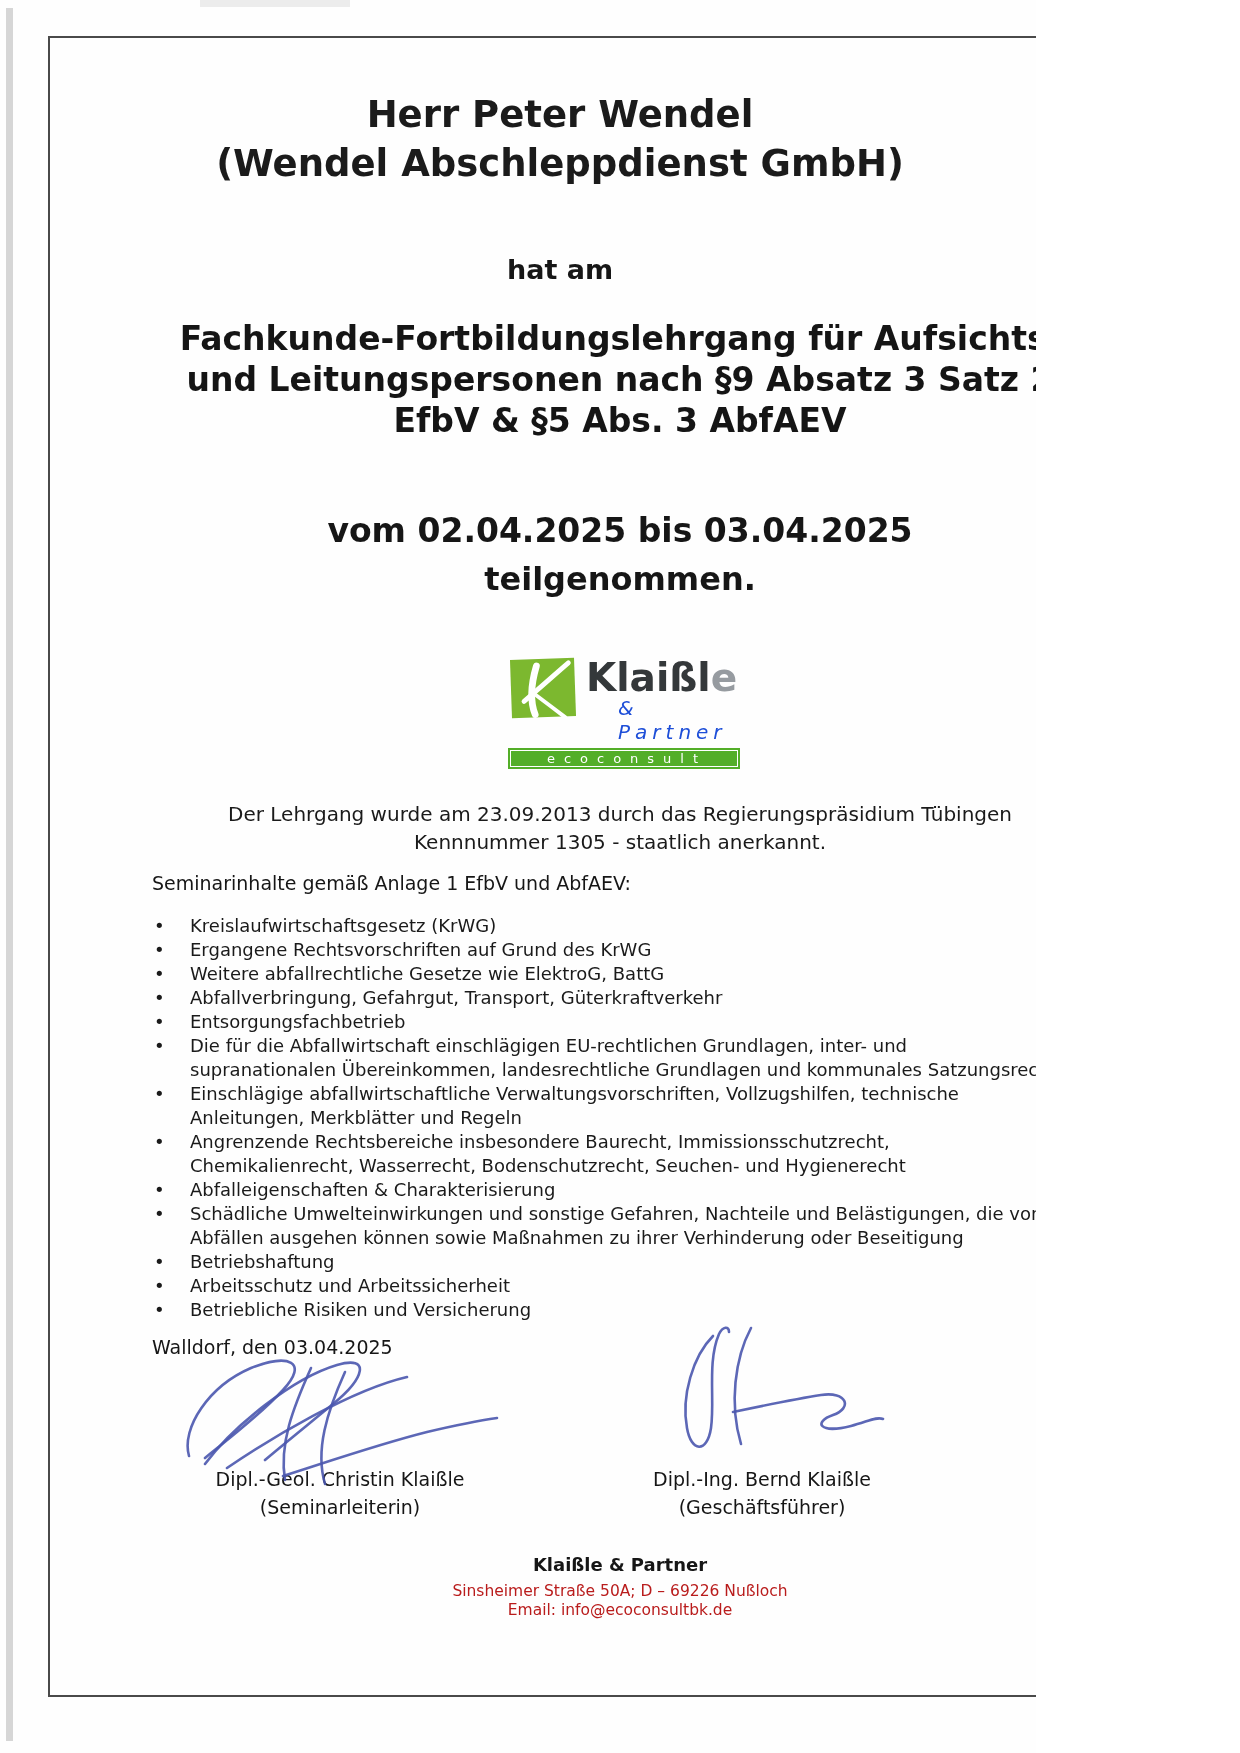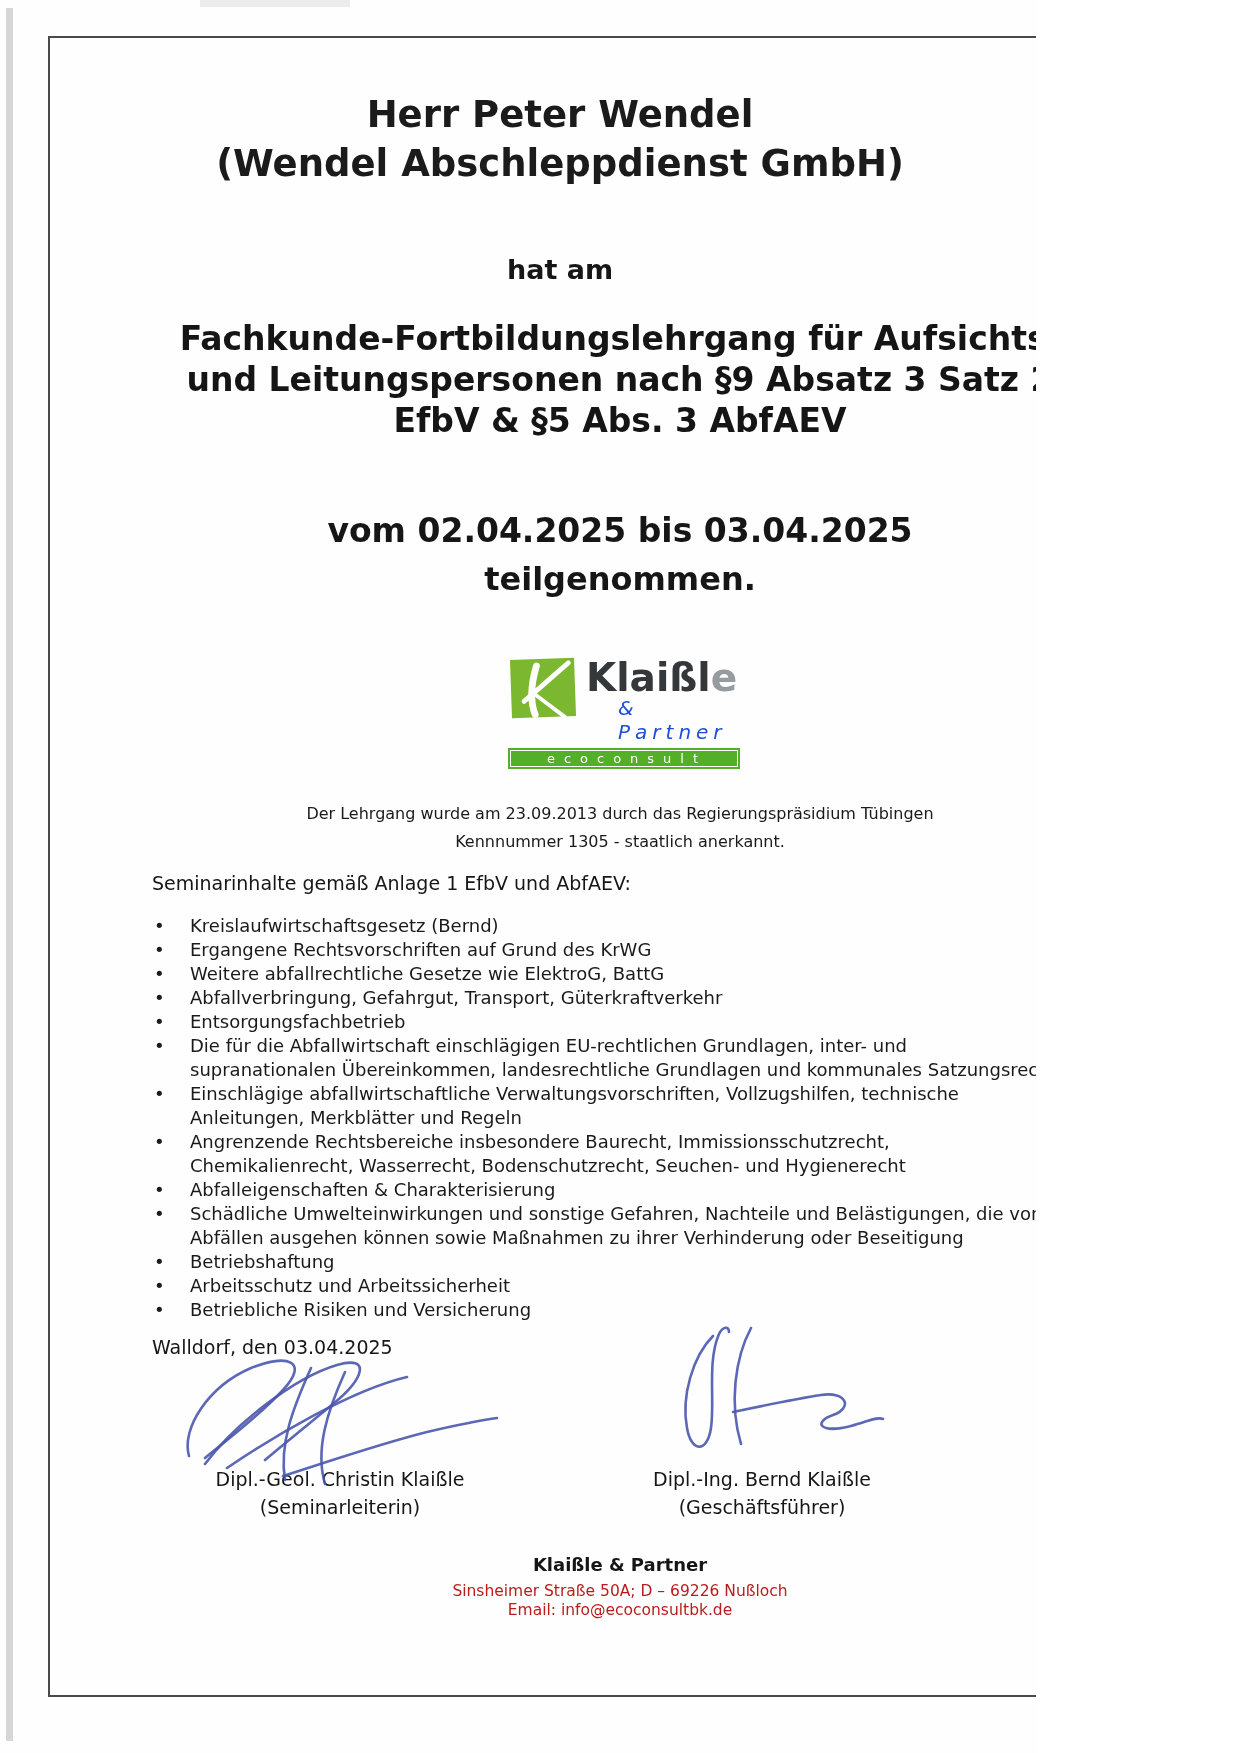--- a/index.html
+++ b/index.html
@@ -26,21 +26,21 @@
   .logo-top{display:flex;align-items:flex-start;}
   .logo-mark{width:72px;height:66px;flex:0 0 auto;}
   .logo-text{margin-left:6px;margin-top:2px;}
   .brand{font-size:39px;font-weight:bold;line-height:40px;color:#34383a;letter-spacing:0;}
   .brand .tail{color:#969ba0;}
   .partner{font-size:20px;font-style:italic;color:#1d4ed8;letter-spacing:5px;margin-top:-2px;margin-left:32px;}
   .eco-bar{margin-top:4px;height:17px;background:#53ae28;border:2px solid #53ae28;
            box-shadow:inset 0 0 0 1px #ffffff;display:flex;align-items:center;justify-content:center;}
   .eco-bar span{color:#ffffff;font-size:13px;letter-spacing:9px;line-height:13px;padding-left:6px;}
 
-  .accreditation{top:800px;font-size:16px;line-height:28px;color:#1a1a1a;}
+  .accreditation{top:800px;font-size:20px;line-height:28px;color:#1a1a1a;}
   .seminar-heading{position:absolute;left:152px;top:872px;font-size:19px;text-align:center;}
   .seminar-list{position:absolute;left:152px;top:914px;width:980px;margin:0;padding:0;
                 list-style:none;font-size:18px;line-height:24px;color:#1a1a1a;}
   .seminar-list li{position:relative;padding-left:38px;}
   .seminar-list li::before{content:"\2022";position:absolute;left:2px;top:0;font-size:18px;}
   .place-date{position:absolute;left:152px;top:1336px;font-size:19px;}
 
   .sig-label{position:absolute;text-align:center;font-size:19px;line-height:28px;}
   .sig-label.left{left:170px;top:1465px;width:340px;}
   .sig-label.right{left:592px;top:1465px;width:340px;}
@@ -88,21 +88,21 @@
     <div class="eco-bar">
       <span>ecoconsult</span>
     </div>
   </div>
 
   <div class="center-620 accreditation pre">Der Lehrgang wurde am 23.09.2013 durch das Regierungspräsidium Tübingen
 Kennnummer 1305 - staatlich anerkannt.</div>
   <div class="seminar-heading">Seminarinhalte gemäß Anlage 1 EfbV und AbfAEV:</div>
 
   <ul class="seminar-list">
-    <li class="pre">Kreislaufwirtschaftsgesetz (Bernd)</li>
+    <li class="pre">Kreislaufwirtschaftsgesetz (KrWG)</li>
     <li class="pre">Ergangene Rechtsvorschriften auf Grund des KrWG</li>
     <li class="pre">Weitere abfallrechtliche Gesetze wie ElektroG, BattG</li>
     <li class="pre">Abfallverbringung, Gefahrgut, Transport, Güterkraftverkehr</li>
     <li class="pre">Entsorgungsfachbetrieb</li>
     <li class="pre">Die für die Abfallwirtschaft einschlägigen EU-rechtlichen Grundlagen, inter- und
 supranationalen Übereinkommen, landesrechtliche Grundlagen und kommunales Satzungsrecht</li>
     <li class="pre">Einschlägige abfallwirtschaftliche Verwaltungsvorschriften, Vollzugshilfen, technische
 Anleitungen, Merkblätter und Regeln</li>
     <li class="pre">Angrenzende Rechtsbereiche insbesondere Baurecht, Immissionsschutzrecht,
 Chemikalienrecht, Wasserrecht, Bodenschutzrecht, Seuchen- und Hygienerecht</li>

